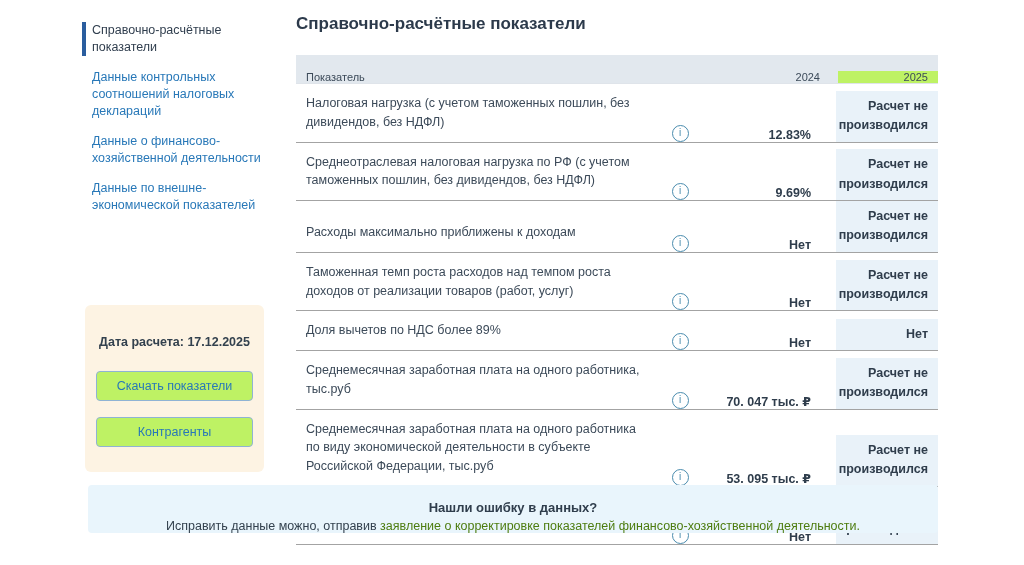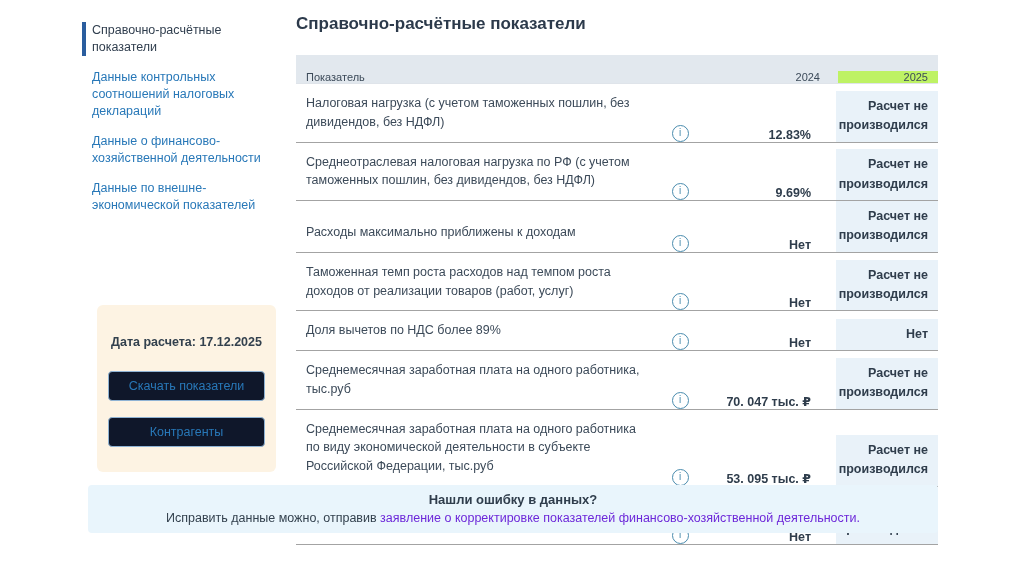--- a/index.html
+++ b/index.html
@@ -18,26 +18,26 @@
     font-size: 12.5px; line-height: 1.36; margin-bottom: 13px;
     padding-left: 10px; color: #2878b8; cursor: pointer;
   }
   .nav-item.active {
     border-left: 4px solid #2a5d9e; padding-left: 6px;
     color: #303e4e; cursor: default;
   }
 
   .panel {
     position: absolute; left: 85px; top: 305px; width: 179px; height: 167px;
-    background: #fdf3e3; border-radius: 6px; text-align: center; margin-left: 12px;
+    background: #fdf3e3; border-radius: 6px; text-align: center;
   }
   .panel-date { margin-top: 30px; font-size: 12.5px; font-weight: bold; color: #33414e; }
   .panel-btn {
     display: block; width: 157px; height: 30px; margin: 16px auto 0;
-    background: #0f172a; border: 1px solid #8fb3d4; border-radius: 4px;
+    background: #bef264; border: 1px solid #8fb3d4; border-radius: 4px;
     color: #2878b8; font-size: 12.5px; font-family: inherit; cursor: pointer;
   }
   .panel-btn:first-of-type { margin-top: 22px; }
 
   
   .main { position: absolute; left: 296px; top: 14px; width: 642px; }
   .page-title { font-size: 17px; font-weight: bold; color: #2c3a4b; margin-bottom: 21px; }
 
   .thead {
     display: flex; align-items: flex-end; background: #e2e8ee;
@@ -68,25 +68,25 @@
   .c-2025 {
     width: 102px; display: flex; align-items: center; justify-content: flex-end;
     text-align: right; padding: 6px 10px 6px 0;
     font-size: 12.5px; font-weight: bold; color: #2f3d4c;
     background: #e9f2f9; line-height: 1.55;
   }
 
   
   .footer {
     position: absolute; left: 88px; top: 485px; width: 850px; height: 48px;
-    background: #e9f5fc; border-radius: 4px; text-align: center; padding-top: 7px;
+    background: #e9f5fc; border-radius: 4px; text-align: center; padding-top: 15px;
   }
   .footer-question { font-size: 13px; font-weight: bold; color: #2f3d4c; }
   .footer-line { font-size: 12.5px; color: #33414e; margin-top: 4px; }
-  .footer-link { color: #6d28d9; text-decoration: none; cursor: pointer; }
+  .footer-link { color: #4d7c0f; text-decoration: none; cursor: pointer; }
 </style>
 </head>
 <body>
 
 <nav class="sidebar">
   <div class="nav-item active">Справочно-расчётные показатели</div>
   <div class="nav-item">Данные контрольных соотношений налоговых деклараций</div>
   <div class="nav-item">Данные о финансово-хозяйственной деятельности</div>
   <div class="nav-item">Данные по внешне-экономической показателей</div>
 </nav>

